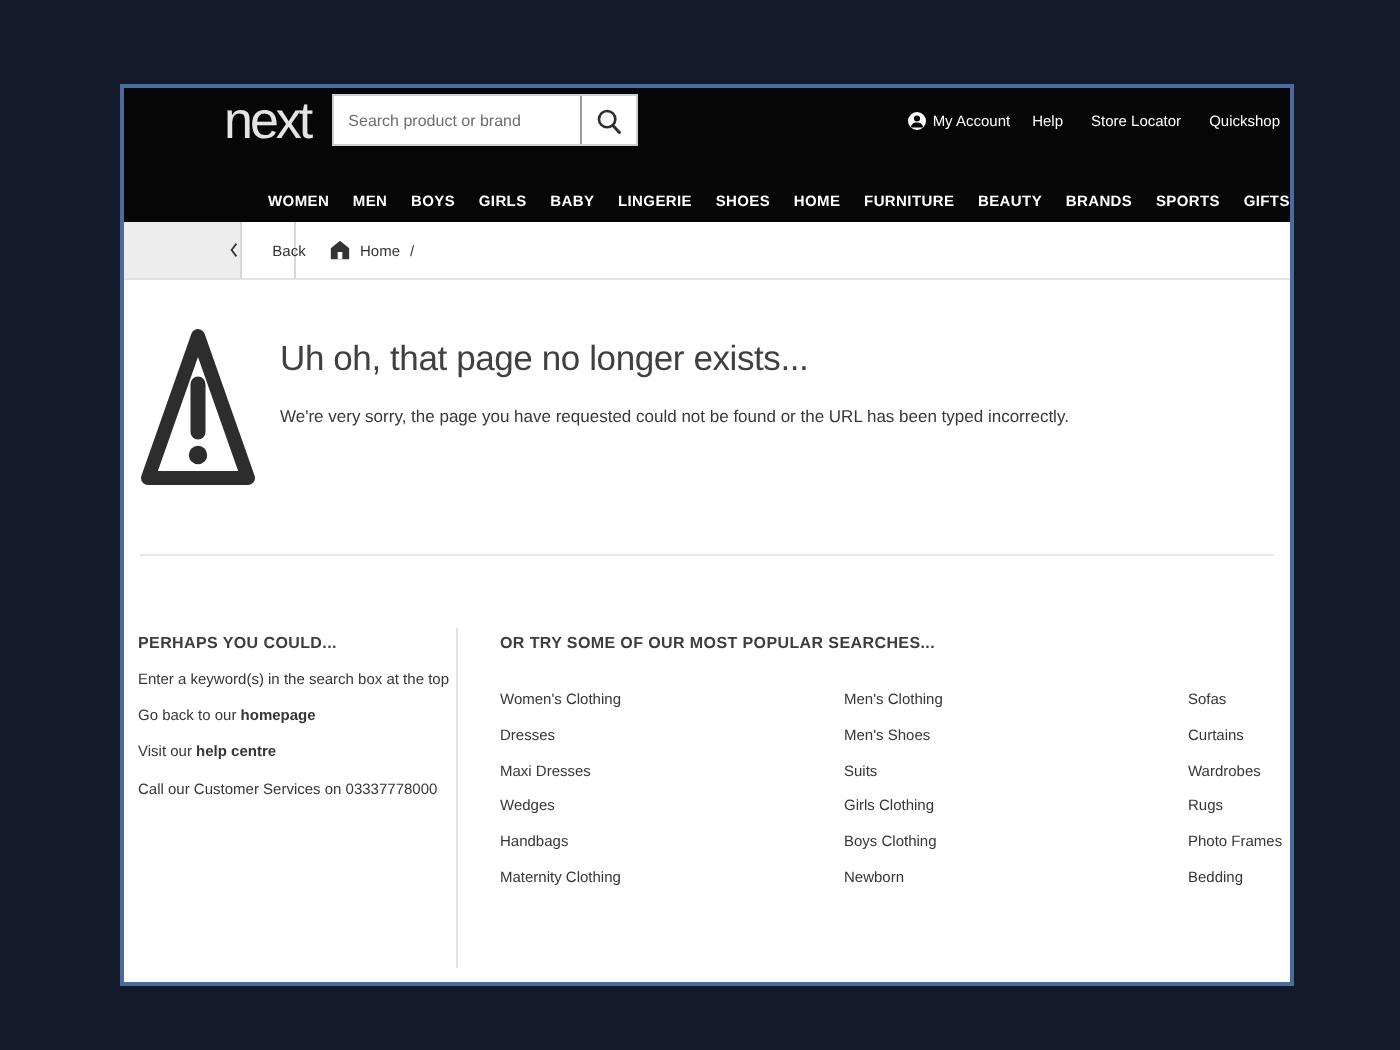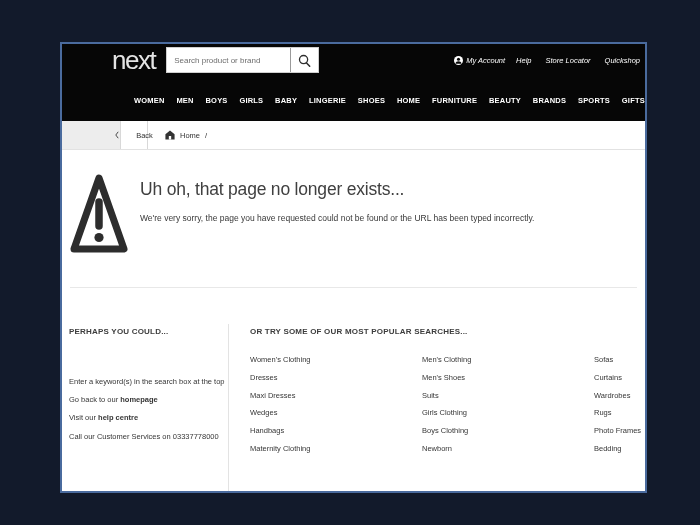--- a/index.html
+++ b/index.html
@@ -4,36 +4,36 @@
 <style>
   * { margin:0; padding:0; box-sizing:border-box; }
   html,body { width:700px; height:525px; background:#121a2b; overflow:hidden;
               font-family:"Liberation Sans", sans-serif; }
   .stage { position:relative; width:700px; height:525px; background:#121a2b; }
 
   .page { position:absolute; left:60px; top:42px; width:587px; height:451px;
           background:#ffffff; border:2px solid #4a6b9e; overflow:hidden; }
 
   
-  .topbar { position:relative; width:100%; height:77px; background:#060606; }
+  .topbar { position:relative; width:100%; height:67px; background:#060606; }
   .topbar-row1 { position:absolute; left:0; top:1px; right:5px; height:30px;
                  display:flex; align-items:center; }
   .logo { margin-left:50px; font-size:26px; line-height:26px; font-weight:300;
           color:#e4e4e4; letter-spacing:-1.5px; cursor:default; }
   .searchbox { margin-left:11px; width:153px; height:26px; background:#fff;
                border:1px solid #cfcfcf; display:flex; align-items:stretch; }
   .searchbox input { flex:1; min-width:0; border:none; outline:none; background:transparent;
                      font-family:"Liberation Sans", sans-serif; font-size:8px; color:#555;
                      padding-left:7px; }
   .searchbox input::placeholder { color:#6d6d6d; }
   .search-btn { width:28px; border:none; border-left:1px solid #9a9a9a; background:#fff;
                 display:flex; align-items:center; justify-content:center; cursor:pointer; }
   .spacer { flex:1; }
   .utility { display:flex; align-items:flex-start; gap:14px; color:#fff; font-size:7.5px;
-             white-space:nowrap;font-style:italic; }
+             white-space:nowrap; }
   .utility .u-item { display:flex; align-items:center; gap:3px; cursor:pointer; }
 
   .navrow { position:absolute; left:52px; right:0; top:46px; height:20px;
             display:flex; justify-content:space-between; align-items:center;margin-left:20px; }
   .nav-item { color:#fff; font-size:7.5px; font-weight:700; letter-spacing:.2px;
               white-space:nowrap; cursor:pointer; }
 
   
   .crumb { display:flex; align-items:stretch; height:29px; background:#fff;
            border-bottom:1px solid #e2e2e2; font-size:7.5px; color:#333; }
@@ -52,21 +52,21 @@
   .error-msg { margin-top:13px; font-size:8.5px; color:#383838; }
 
   .hdiv { border:none; border-top:1px solid #e8e8e8; margin:0 8px; }
 
   
   .lower { position:relative; display:flex; height:206px; }
   .vdiv { position:absolute; left:166px; top:36px; bottom:0; width:1px; background:#e3e3e3; }
   .panel-left { width:166px; padding:39px 6px 0 7px; }
   .panel-right { flex:1; padding:39px 0 0 22px; }
   .sec-title { font-size:8px; font-weight:700; color:#3d3d3d; letter-spacing:.2px; }
-  .sg-list { margin-top:37px; }
+  .sg-list { margin-top:5px; }
   .sg-item { font-size:7.5px; color:#363636; line-height:18.2px; white-space:nowrap; }
   .sg-item b { font-weight:700; cursor:pointer; }
   .pop-cols { display:flex; margin-top:15px; }
   .pop-col { width:172px; }
   .pop-col:last-child { width:auto; }
   .pop-item { font-size:7.5px; color:#363636; line-height:17.8px; cursor:pointer;
               white-space:nowrap; }
 </style>
 </head>
 <body>

